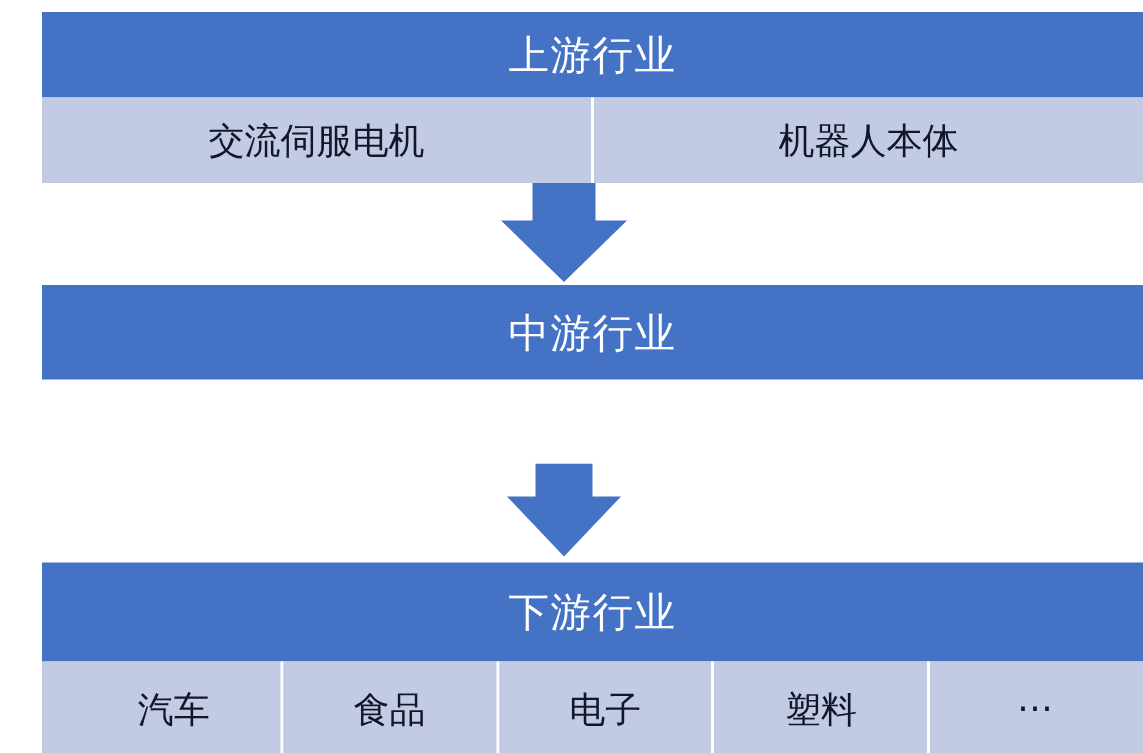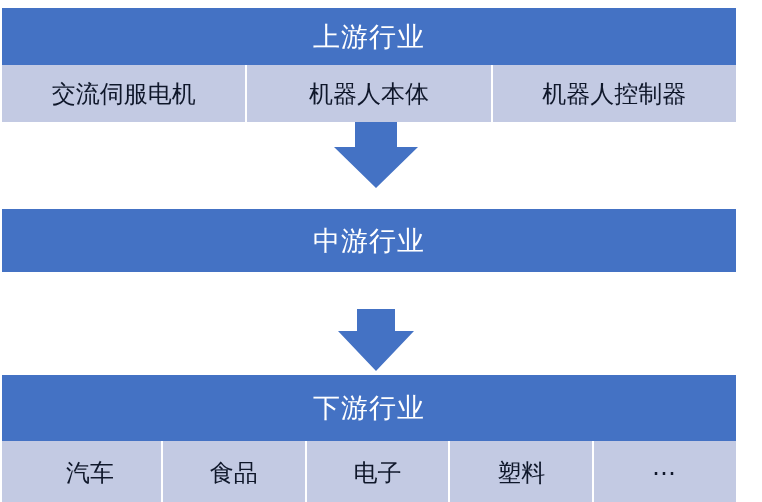--- a/index.html
+++ b/index.html
@@ -18,21 +18,21 @@
   .diagram {
     position: absolute;
     left: 0; top: 0;
     width: 762px;
     height: 502px;
   }
 
   
   .tier {
     position: absolute;
-    left: 2px;
+    left: 28px;
     width: 734px;
     box-sizing: border-box;
     font-family: Liberation Serif, serif;
   }
 
   .tier-header {
     background: #4472C4;
     color: #FFFFFF;
     text-align: center;
     font-size: 27px;
@@ -77,21 +77,21 @@
     height: 2px;
     background: #4472C4;
     width: 100%;
   }
 
   
   #tier-upstream   { top: 8px; }
   #tier-upstream   .tier-header { height: 57px; }
   #tier-upstream   .tier-body   { height: 57px; }
 
-  #tier-midstream  { top: 190px; margin-top: 19px; }
+  #tier-midstream  { top: 190px; }
   #tier-midstream  .tier-header { height: 63px; }
   #tier-midstream  .tier-body   { height: 56px; }
 
   #tier-downstream { top: 375px; }
   #tier-downstream .tier-header { height: 66px; }
   #tier-downstream .tier-body   { height: 63px; padding-left: 17px; }
 
   
   .arrow {
     position: absolute;
@@ -105,21 +105,20 @@
 </head>
 <body>
 
 <div class="diagram">
 
   <div class="tier" id="tier-upstream">
     <div class="tier-header">上游行业</div>
     <div class="tier-body">
       <div class="cell">交流伺服电机</div>
       <div class="cell">机器人本体</div>
-      <div class="cell">机器人控制器</div>
     </div>
   </div>
 
   <div class="arrow" id="arrow-upstream-to-midstream">
     <svg width="762" height="68" viewBox="0 0 762 68">
       <polygon points="355,0 397,0 397,25 418,25 376,66 334,25 355,25" fill="#4472C4"></polygon>
     </svg>
   </div>
 
   <div class="tier" id="tier-midstream">

